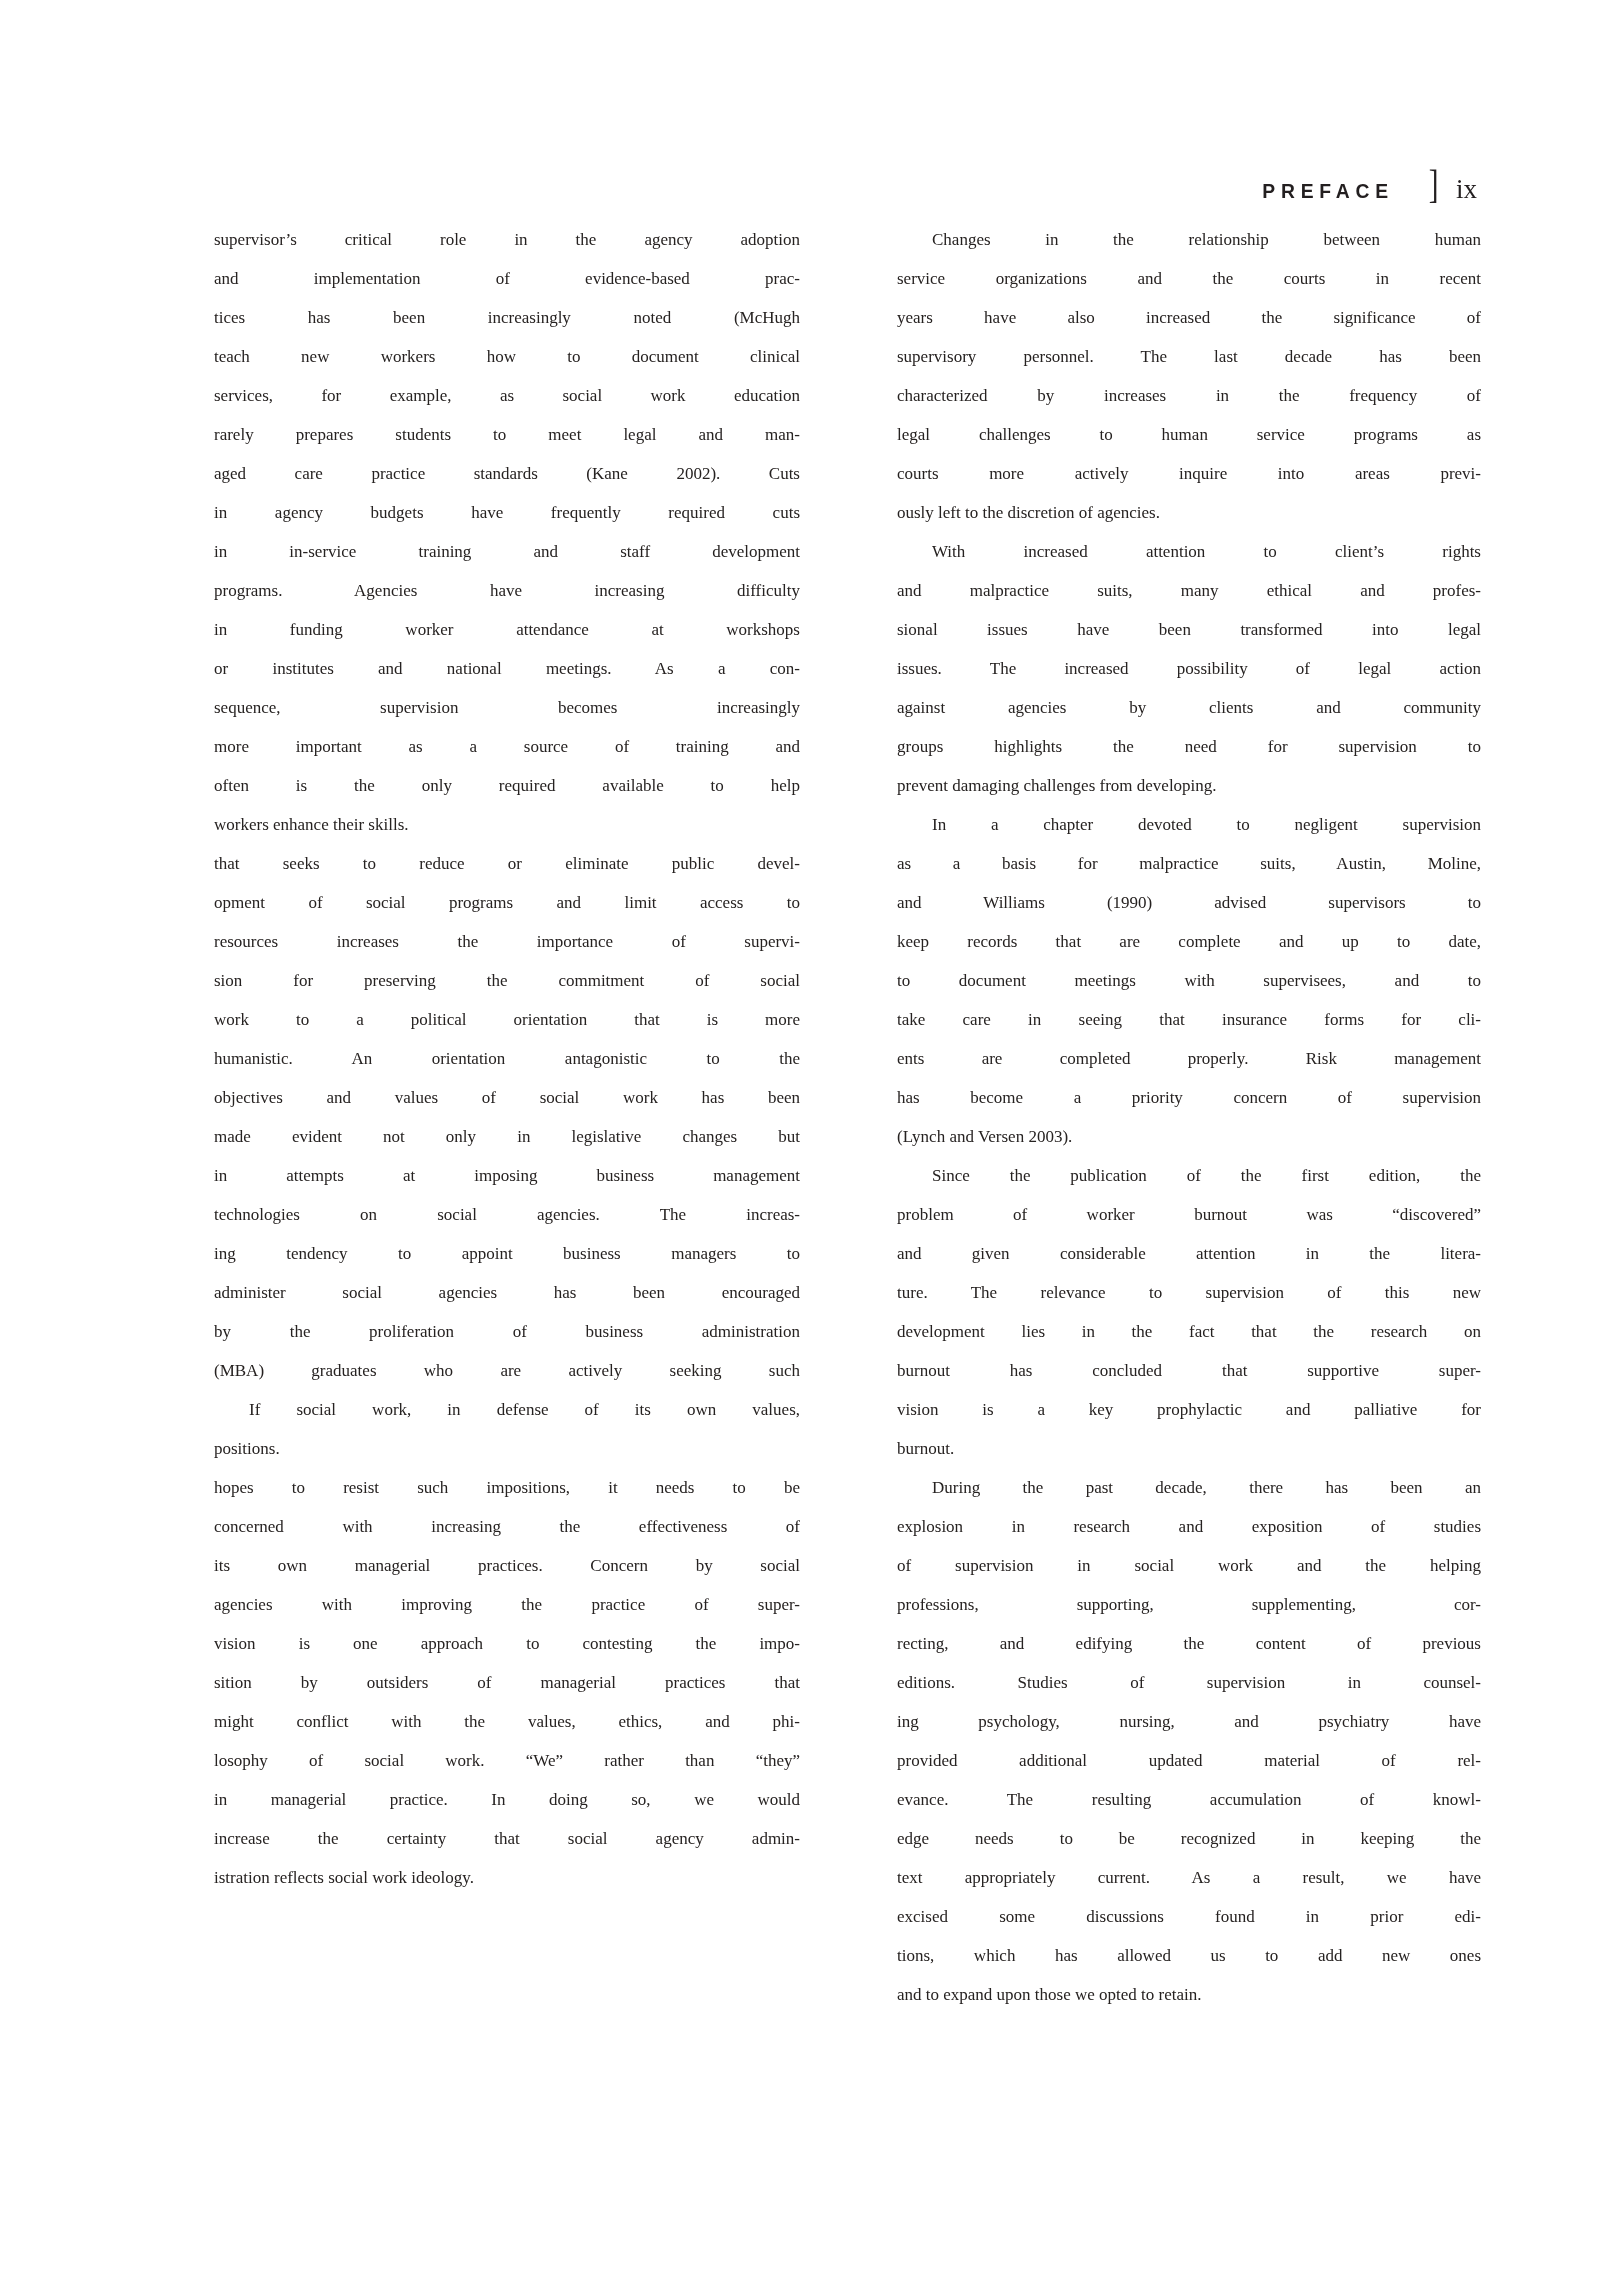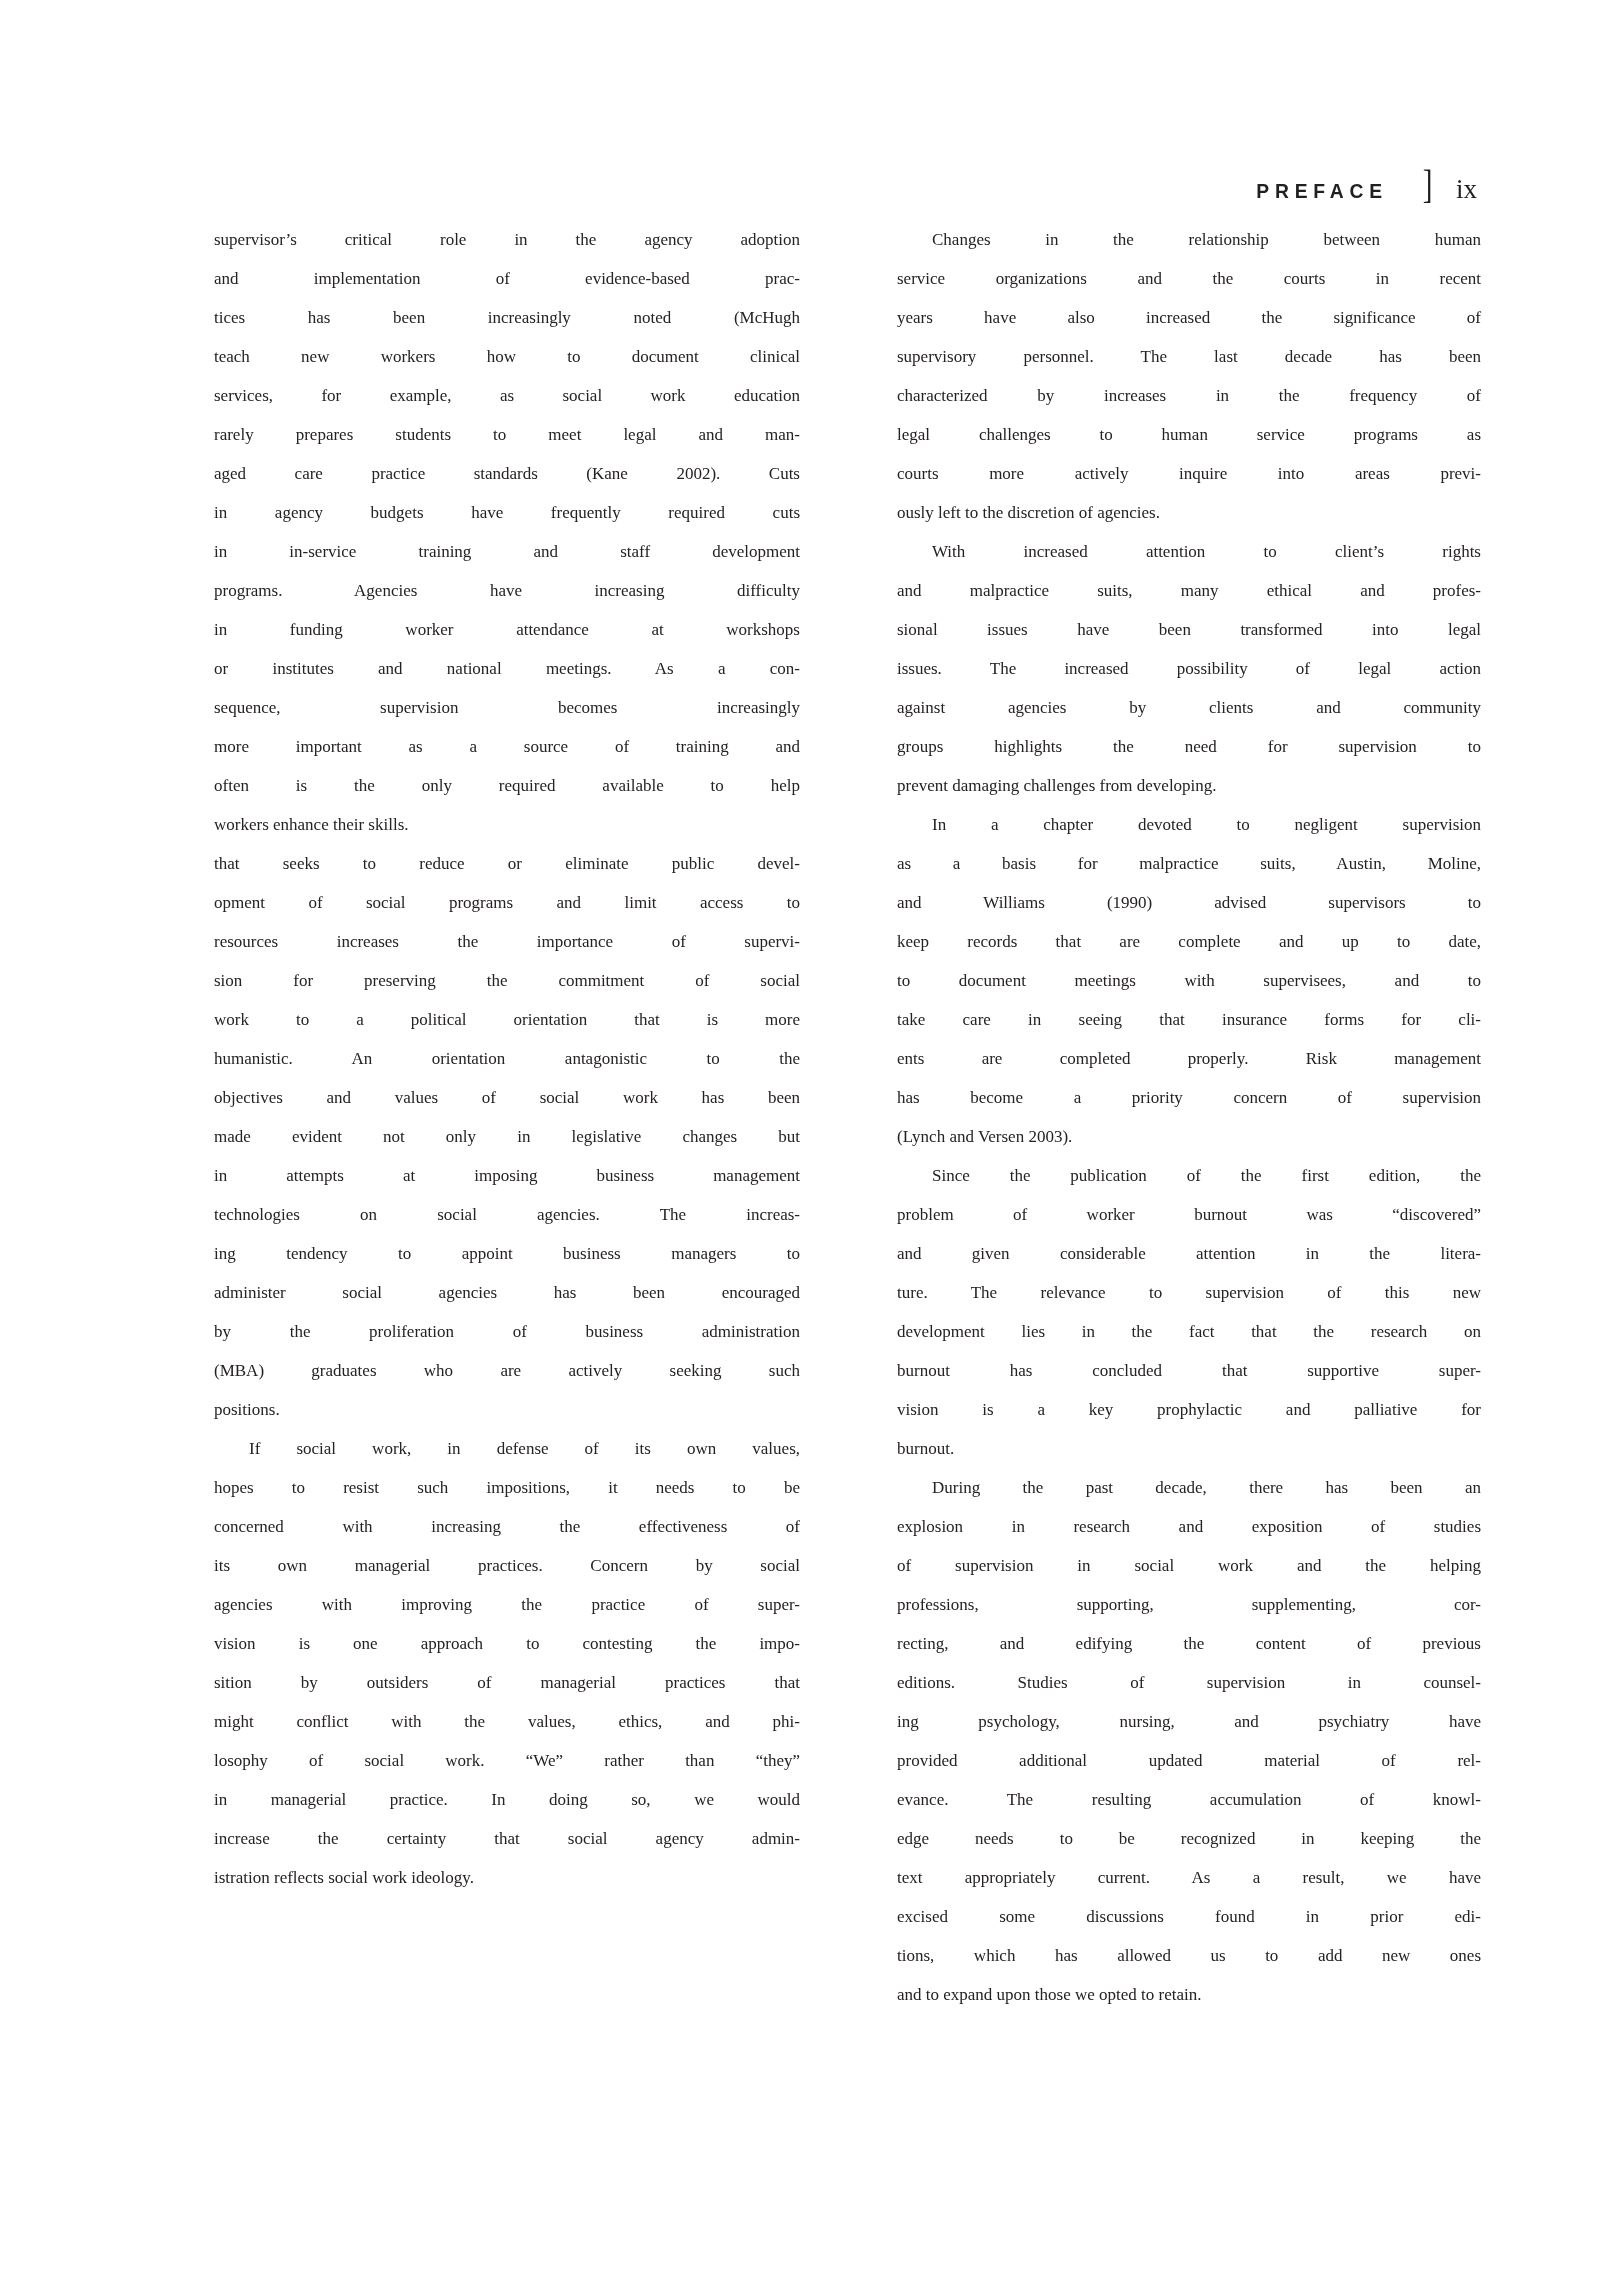--- a/index.html
+++ b/index.html
@@ -38,21 +38,21 @@
     font-size: 39px;
     font-weight: normal;
     margin-left: 33px;
     color: #231f20;
     transform: scaleX(0.75);
     transform-origin: center baseline;
   }
   .rh-folio {
     font-family: "Liberation Serif", serif;
     font-size: 27px;
-    margin-left: 22px;
+    margin-left: 16px;
     color: #231f20;
   }
   .col {
     position: absolute;
     top: 220px;
     font-size: 17px;
     line-height: 39px;
   }
   .col-left  { left: 214px; width: 586px; }
   .col-right { left: 854px; width: 584px; margin-left: 43px; }
@@ -103,22 +103,22 @@
       <div class="line">work to a political orientation that is more</div>
       <div class="line">humanistic. An orientation antagonistic to the</div>
       <div class="line">objectives and values of social work has been</div>
       <div class="line">made evident not only in legislative changes but</div>
       <div class="line">in attempts at imposing business management</div>
       <div class="line">technologies on social agencies. The increas-</div>
       <div class="line">ing tendency to appoint business managers to</div>
       <div class="line">administer social agencies has been encouraged</div>
       <div class="line">by the proliferation of business administration</div>
       <div class="line">(MBA) graduates who are actively seeking such</div>
+      <div class="line indent">If social work, in defense of its own values,</div>
       <div class="line para-end">positions.</div>
-      <div class="line indent">If social work, in defense of its own values,</div>
       <div class="line">hopes to resist such impositions, it needs to be</div>
       <div class="line">concerned with increasing the effectiveness of</div>
       <div class="line">its own managerial practices. Concern by social</div>
       <div class="line">agencies with improving the practice of super-</div>
       <div class="line">vision is one approach to contesting the impo-</div>
       <div class="line">sition by outsiders of managerial practices that</div>
       <div class="line">might conflict with the values, ethics, and phi-</div>
       <div class="line">losophy of social work. “We” rather than “they”</div>
       <div class="line">in managerial practice. In doing so, we would</div>
       <div class="line">increase the certainty that social agency admin-</div>

